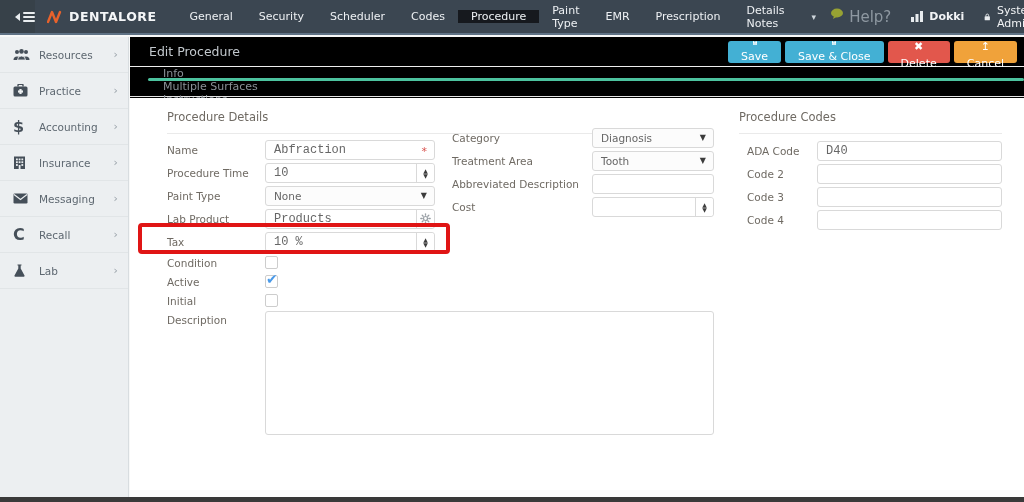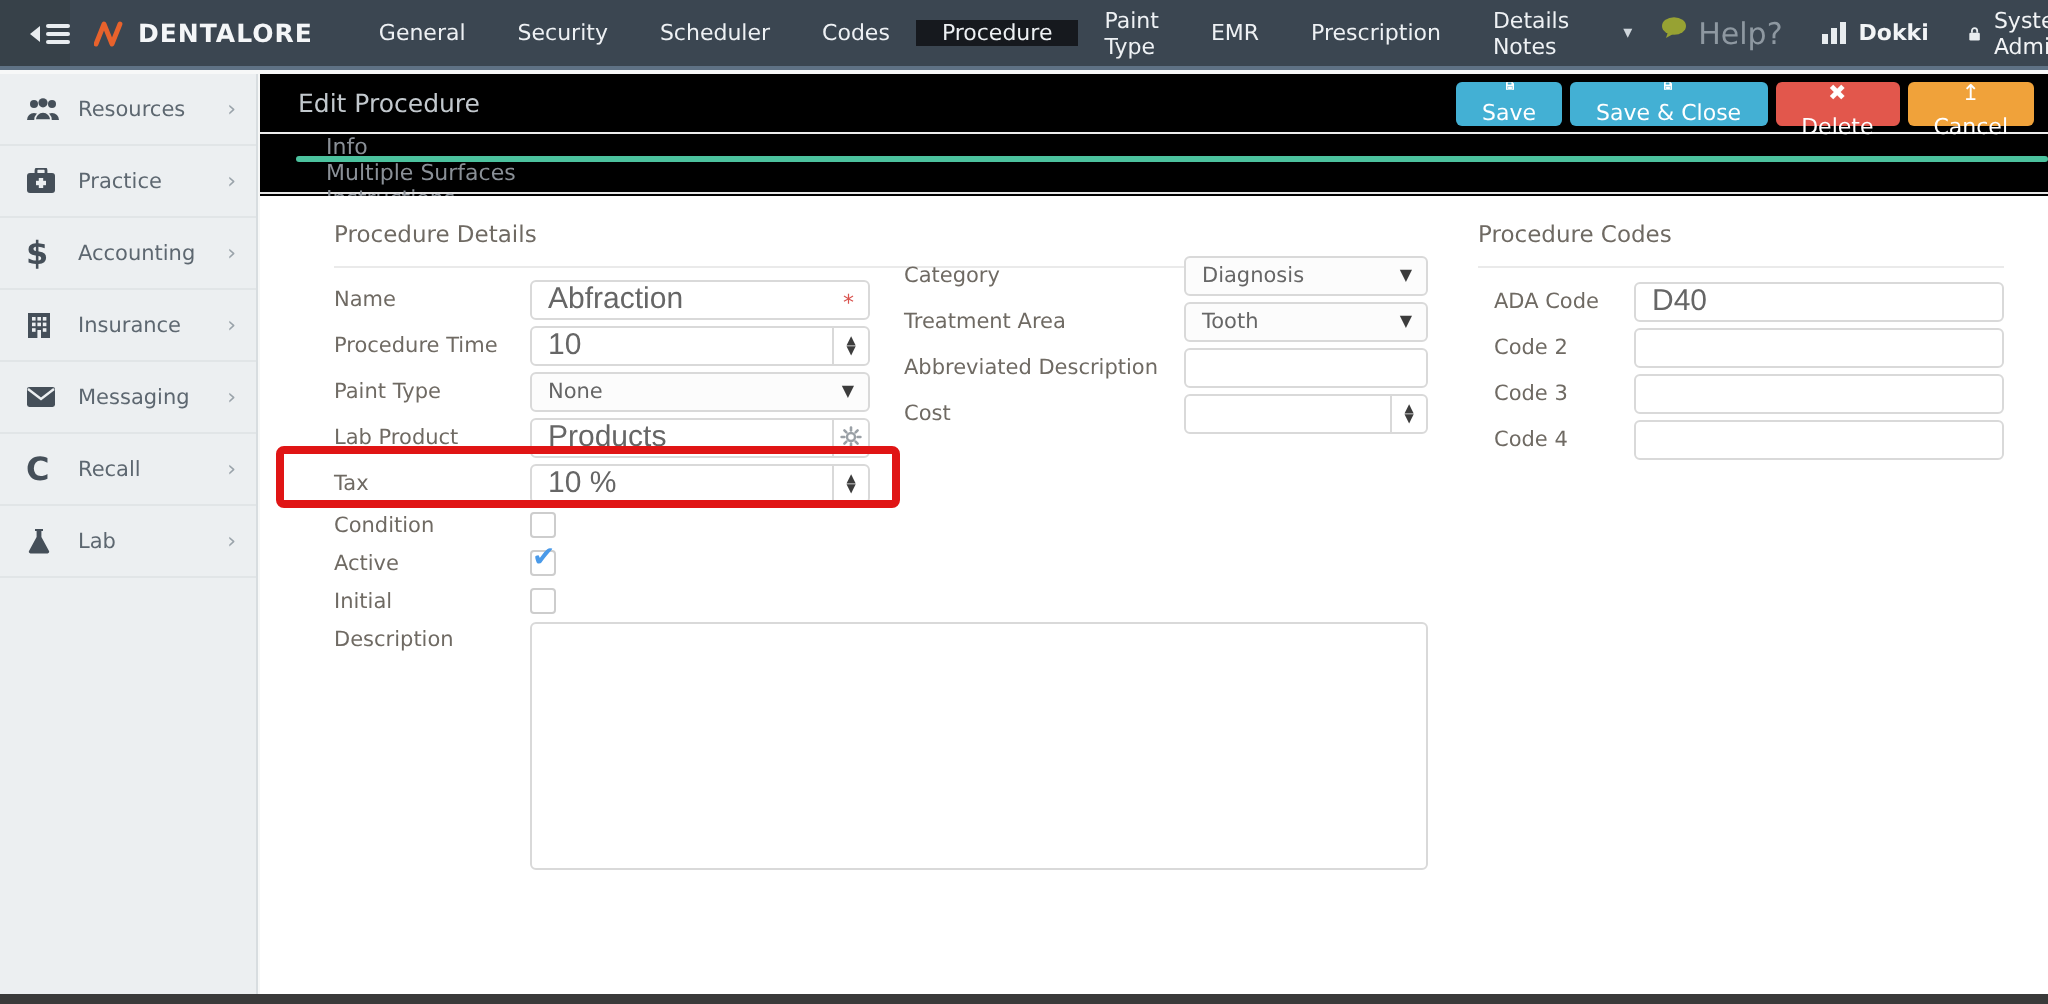--- a/index.html
+++ b/index.html
@@ -62,22 +62,22 @@
   .frow-top { align-items: flex-start; }
   .flabel { font-size: 10.5px; color: #6f6a63; }
   .g-left .flabel { width: 98px; }
   .g-right .flabel { width: 140px; }
   .g-codes .flabel { width: 70px; }
 
   .ctrl { position: relative; display: flex; align-items: center; height: 20px; border: 1px solid #d9d9d9; border-radius: 3px; background: #fff; }
   .g-left .ctrl { width: 170px; }
   .g-right .ctrl { width: 122px; }
   .g-codes .ctrl { width: 185px; }
-  .ctrl input { flex: 1; min-width: 0; border: none; outline: none; background: transparent; font-family: Liberation Sans, sans-serif;
-                font-size: 15px; color: #666; padding: 17px 8px; height: 100%; }
+  .ctrl input { flex: 1; min-width: 0; border: none; outline: none; background: transparent; font-family: Liberation Mono, monospace;
+                font-size: 12px; color: #666; padding: 17px 8px; height: 100%; }
   .req { position: absolute; right: 7px; top: 4px; color: #d9534f; font-size: 11px; }
   .addon { align-self: stretch; width: 18px; border-left: 1px solid #d9d9d9; display: flex; flex-direction: column;
            align-items: center; justify-content: center; color: #3c3c3c; cursor: pointer; background: #fff; border-radius: 0 3px 3px 0; }
   .addon .up, .addon .dn { font-size: 6px; line-height: 5px; }
   .sel { cursor: pointer; background: #fcfcfc; }
   .sel .sel-text { flex: 1; font-size: 10.5px; color: #666; padding: 0 8px; }
   .sel .sel-caret { font-size: 8px; color: #3c3c3c; padding-right: 7px; }
   .gear-addon { justify-content: center; }
 
   .cb { position: relative; width: 13px; height: 13px; border: 1px solid #cdcdcd; border-radius: 2px; background: #fff; cursor: pointer; }

